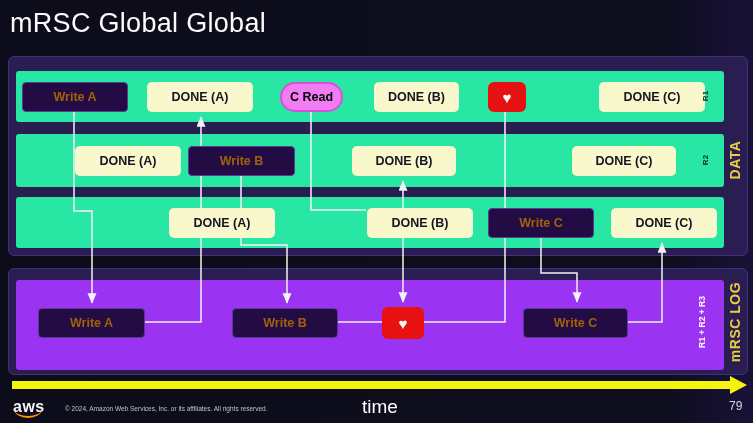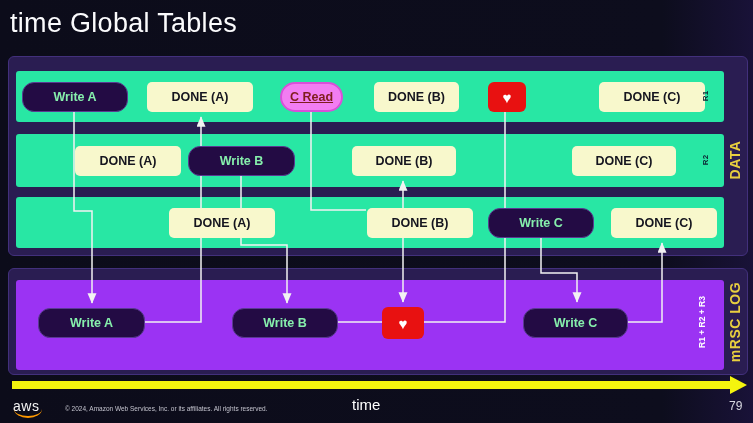--- a/index.html
+++ b/index.html
@@ -12,43 +12,43 @@
   .panel{position:absolute;left:8px;width:740px;background:#2a1d52;border:1px solid #42307c;border-radius:6px;box-sizing:border-box;}
   .panel.data{top:56px;height:200px;}
   .panel.log{top:268px;height:107px;}
   .bar{position:absolute;left:16px;width:708px;border-radius:3px;}
   .bar.green{background:#28e7a4;}
   .bar.purple{background:#9b33f3;}
   .svglines{position:absolute;left:0;top:0;z-index:2;}
   .box{position:absolute;z-index:3;height:30px;display:flex;align-items:center;justify-content:center;
        font-size:12.5px;font-weight:600;border-radius:5px;box-sizing:border-box;}
   .box.light{background:#f8f8cc;color:#15151f;}
-  .box.dark{background:#230b44;color:#86efac;border:1px solid #5a3a92;border-radius:12px;}
-  .box.pink{background:#f27df2;color:#7f1d1d;border:2px solid #d94fd9;border-radius:15px;text-decoration:underline;}
+  .box.dark{background:#230b44;color:#a16207;border:1px solid #5a3a92;border-radius:4px;}
+  .box.pink{background:#f27df2;color:#000000;border:2px solid #d94fd9;border-radius:15px;}
   .box.heart{background:#e81111;color:#ffffff;border-radius:6px;font-size:15px;}
   .rot{position:absolute;z-index:4;transform:rotate(-90deg);text-align:center;white-space:nowrap;}
   .rlabel{font-size:8px;font-weight:700;color:#0d2433;}
   .wlabel{font-size:8.5px;font-weight:600;color:#ffffff;}
   .ylabel{font-size:14px;font-weight:700;color:#e8cf3f;letter-spacing:.5px;}
   .timebar{position:absolute;left:12px;top:381px;width:718px;height:8px;background:#f4f40e;z-index:2;}
   .timehead{position:absolute;left:730px;top:376px;width:0;height:0;z-index:2;
             border-left:17px solid #f4f40e;border-top:9px solid transparent;border-bottom:9px solid transparent;}
-  .timelabel{position:absolute;left:352px;top:396px;width:56px;font-size:15px;color:#ffffff;}
-  .awslogo{position:absolute;left:13px;top:398px;font-size:14px;font-weight:400;color:#f5f5f5;letter-spacing:.5px;}
+  .timelabel{position:absolute;left:352px;top:396px;width:56px;text-align:center;font-size:19px;color:#ffffff;}
+  .awslogo{position:absolute;left:13px;top:398px;font-size:16px;font-weight:700;color:#f5f5f5;letter-spacing:.5px;}
   .awsswoosh{position:absolute;left:14px;top:408px;width:28px;height:8px;
              border-bottom:2px solid #ff9900;border-radius:0 0 55% 55%/0 0 100% 100%;}
   .copyright{position:absolute;left:65px;top:405px;font-size:6.5px;color:#c4c4ce;}
   .pagenum{position:absolute;left:729px;top:399px;font-size:12px;color:#d8d8e0;}
 </style>
 </head>
 <body>
 
 <div class="stage">
 
-  <div class="title">time Global Tables</div>
+  <div class="title">mRSC Global Global</div>
 
   <div class="panel data"></div>
   <div class="panel log"></div>
   <div class="bar green" style="top:71px;height:51px;"></div>
   <div class="bar green" style="top:134px;height:53px;"></div>
   <div class="bar green" style="top:197px;height:51px;"></div>
   <div class="bar purple" style="top:280px;height:90px;"></div>
 
   <svg class="svglines" width="753" height="423">
     <defs>

